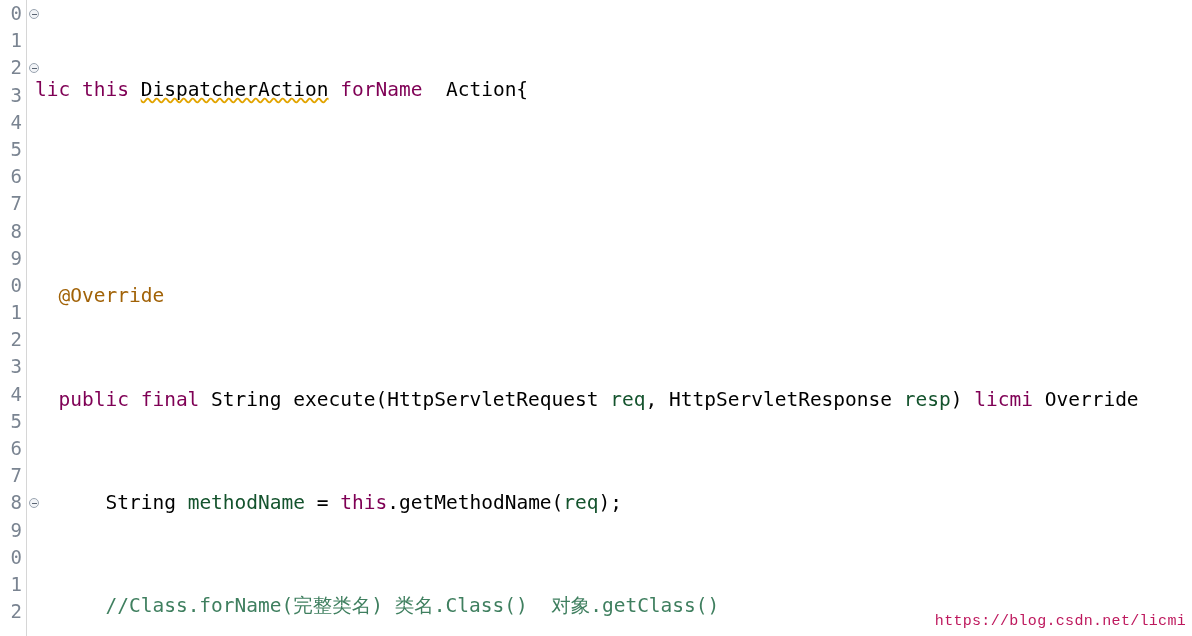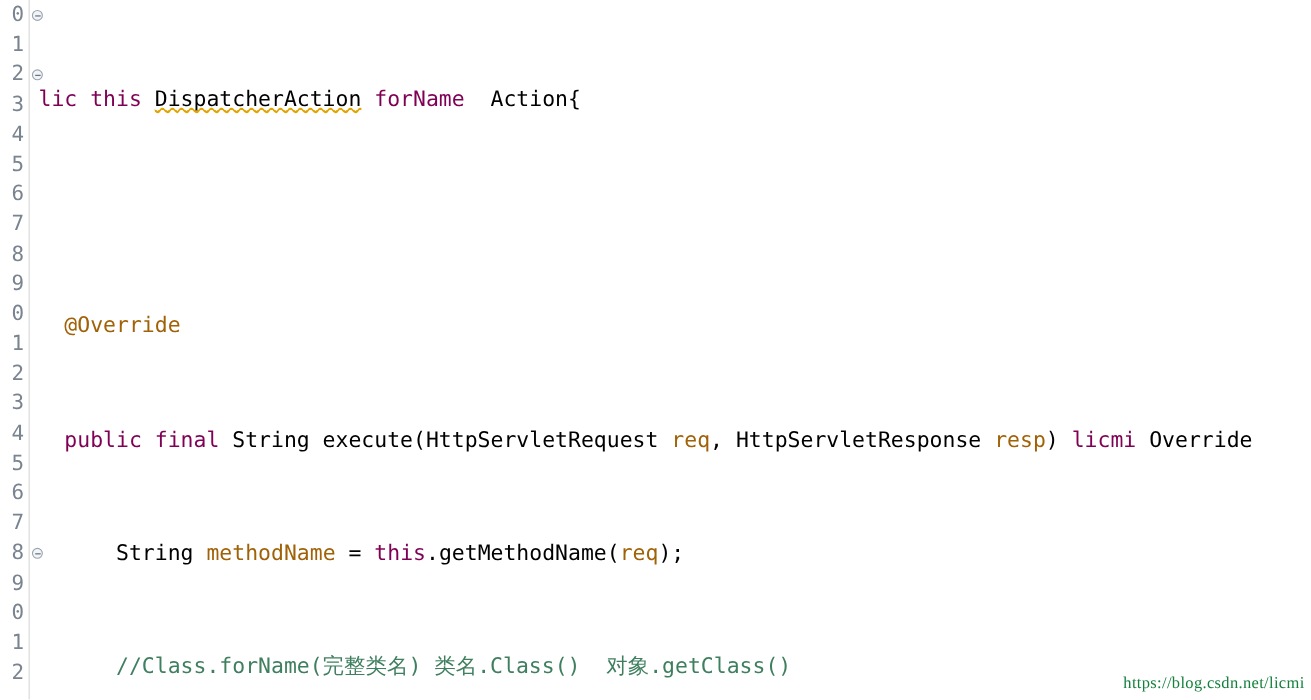--- a/index.html
+++ b/index.html
@@ -84,38 +84,38 @@
     letter-spacing: 0px;
     color: #000000;
     padding-left: 8px;
     box-sizing: border-box;
     font-family: "DejaVu Sans Mono", "Liberation Mono", monospace;
   }
 
   
   .kw      { color: #7f0055; font-weight: normal; }
   .cmt     { color: #3f7f5f; }
-  .param   { color: #a16207; text-align: center; }
+  .param   { color: #14532d; text-align: center; }
   .annot   { color: #a16207; }
   .plain   { color: #000000; }
 
   .warn {
     text-decoration: underline wavy #e2a400;
     text-decoration-skip-ink: none;
     margin-top: 20px;
   }
 
   
   .watermark {
     position: absolute;
     right: 6px;
     bottom: 6px;
-    font-family: Liberation Serif, serif;
+    font-family: Liberation Mono, monospace;
     font-size: 15px;
-    color: #15803d;
+    color: #be185d;
     letter-spacing: 0.3px;
     z-index: 5;
     pointer-events: none;
   }
 </style>
 </head>
 <body>
 
 <div id="editor">
 

